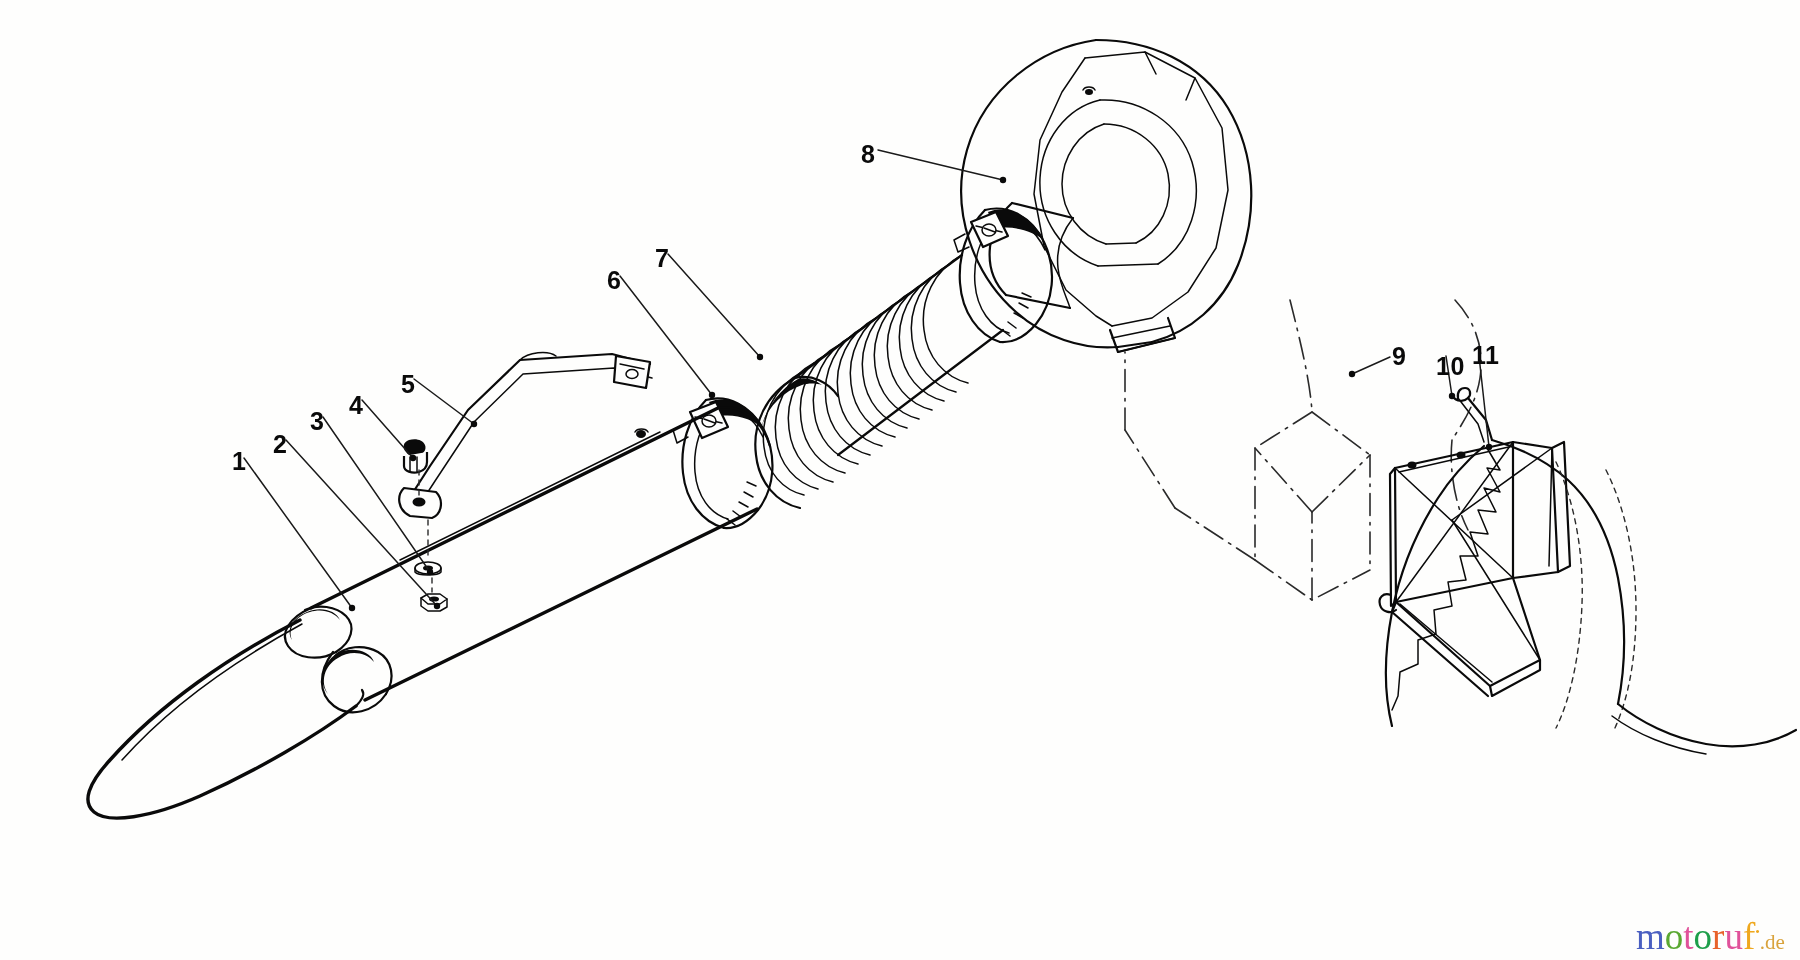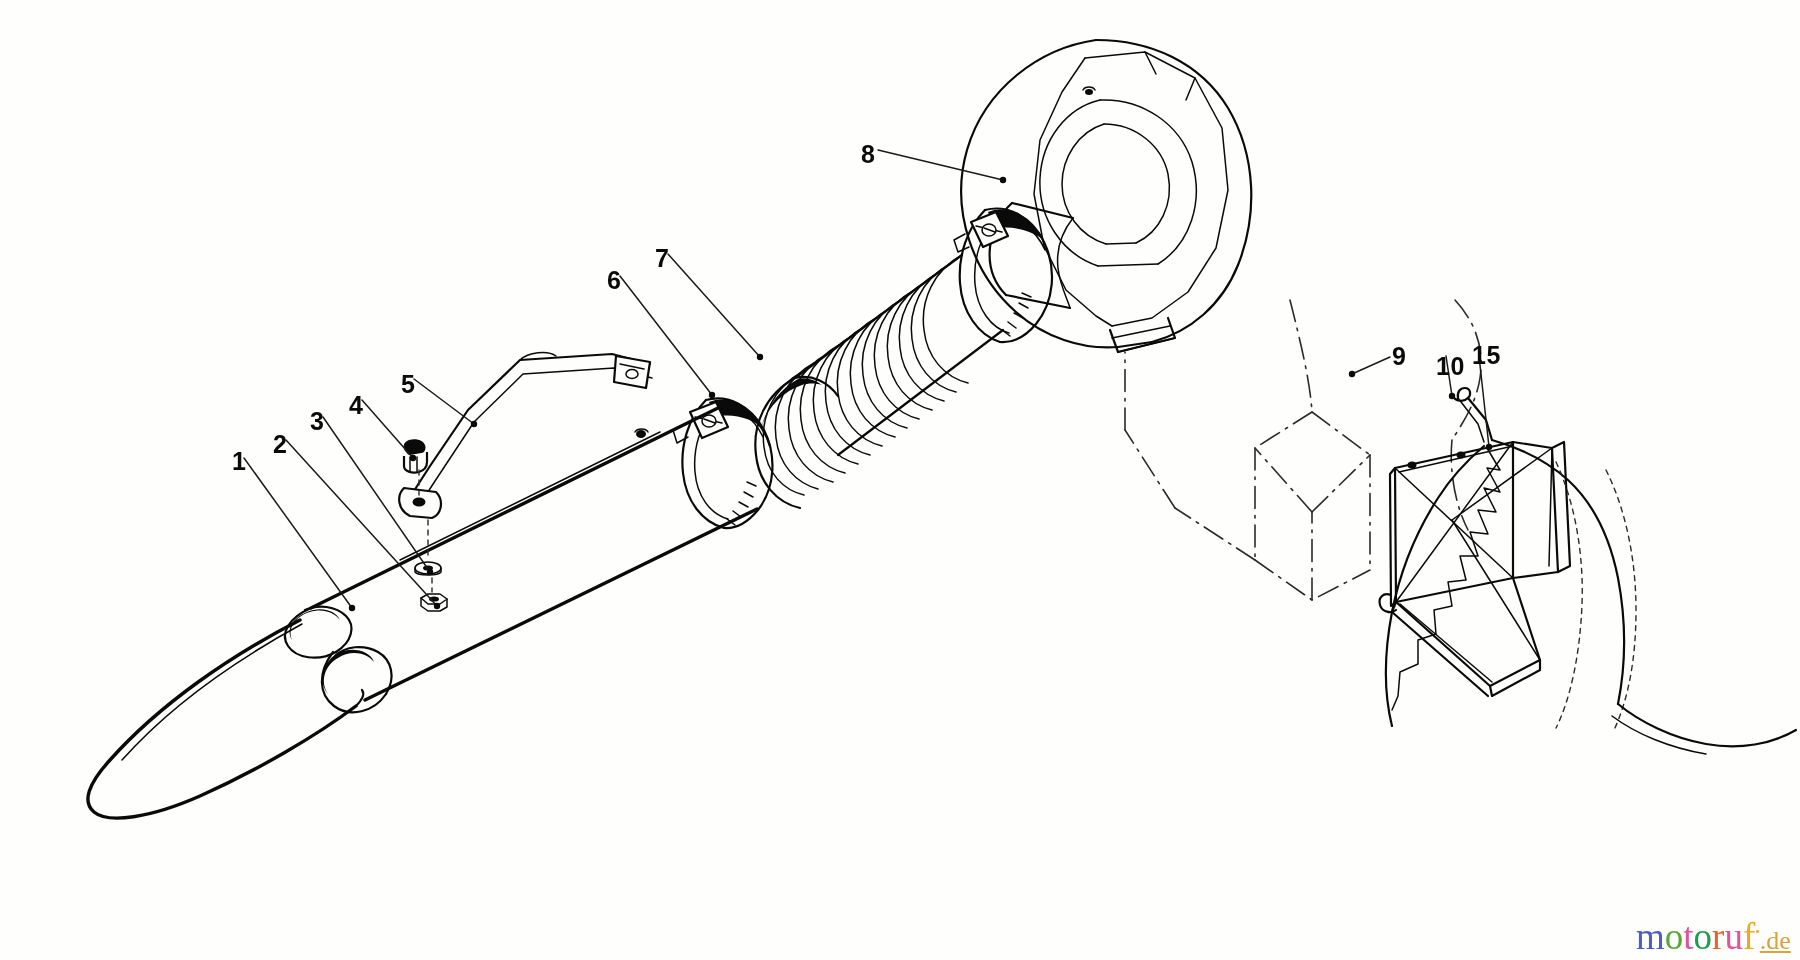--- a/index.html
+++ b/index.html
@@ -20,21 +20,21 @@
     position:absolute;
     left:1636px; top:918px;
     font-family:"Liberation Serif",serif;
     font-size:37px;
     line-height:1;
     white-space:nowrap;
     user-select:none;
   }
   #logo .l{display:inline-block;}
   #logo .dot{font-size:13px;vertical-align:super;}
-  #logo .tld{font-size:26px;text-decoration:underline;}
+  #logo .tld{font-size:21px;}
 </style>
 </head>
 <body>
 
 <svg id="diagram" viewBox="0 0 1800 960" xmlns="http://www.w3.org/2000/svg">
   <defs>
     <style>
       .ln   { fill:none; stroke:#0a0a0a; stroke-width:2.2; stroke-linecap:round; stroke-linejoin:round; }
       .lnT  { fill:none; stroke:#0a0a0a; stroke-width:1.5; stroke-linecap:round; stroke-linejoin:round; }
       .lnH  { fill:none; stroke:#0a0a0a; stroke-width:3.4; stroke-linecap:round; stroke-linejoin:round; }
@@ -345,16 +345,16 @@
     <div class="callout-num" style="left: 232px; top: 449px;">1</div>
     <div class="callout-num" style="left: 273px; top: 432px;">2</div>
     <div class="callout-num" style="left: 310px; top: 409px;">3</div>
     <div class="callout-num" style="left: 349px; top: 393px;">4</div>
     <div class="callout-num" style="left: 401px; top: 372px;">5</div>
     <div class="callout-num" style="left: 607px; top: 268px;">6</div>
     <div class="callout-num" style="left: 655px; top: 246px;">7</div>
     <div class="callout-num" style="left: 861px; top: 142px;">8</div>
     <div class="callout-num" style="left: 1392px; top: 344px;">9</div>
     <div class="callout-num" style="left: 1436px; top: 354px;">10</div>
-    <div class="callout-num" style="left: 1472px; top: 343px;">15</div>
+    <div class="callout-num" style="left: 1472px; top: 343px;">11</div>
   </div>
 
 <div id="logo"><span class="l" style="color: rgb(74, 95, 193);">m</span><span class="l" style="color: rgb(90, 168, 50);">o</span><span class="l" style="color: rgb(224, 82, 154);">t</span><span class="l" style="color: rgb(30, 158, 74);">o</span><span class="l" style="color: rgb(232, 98, 42);">r</span><span class="l" style="color: rgb(224, 82, 154);">u</span><span class="l" style="color: rgb(239, 168, 30);">f</span><span class="dot" style="color: rgb(239, 168, 30);">•</span><span class="tld" style="color: rgb(217, 163, 60);">.de</span></div>
 
 </body></html>

